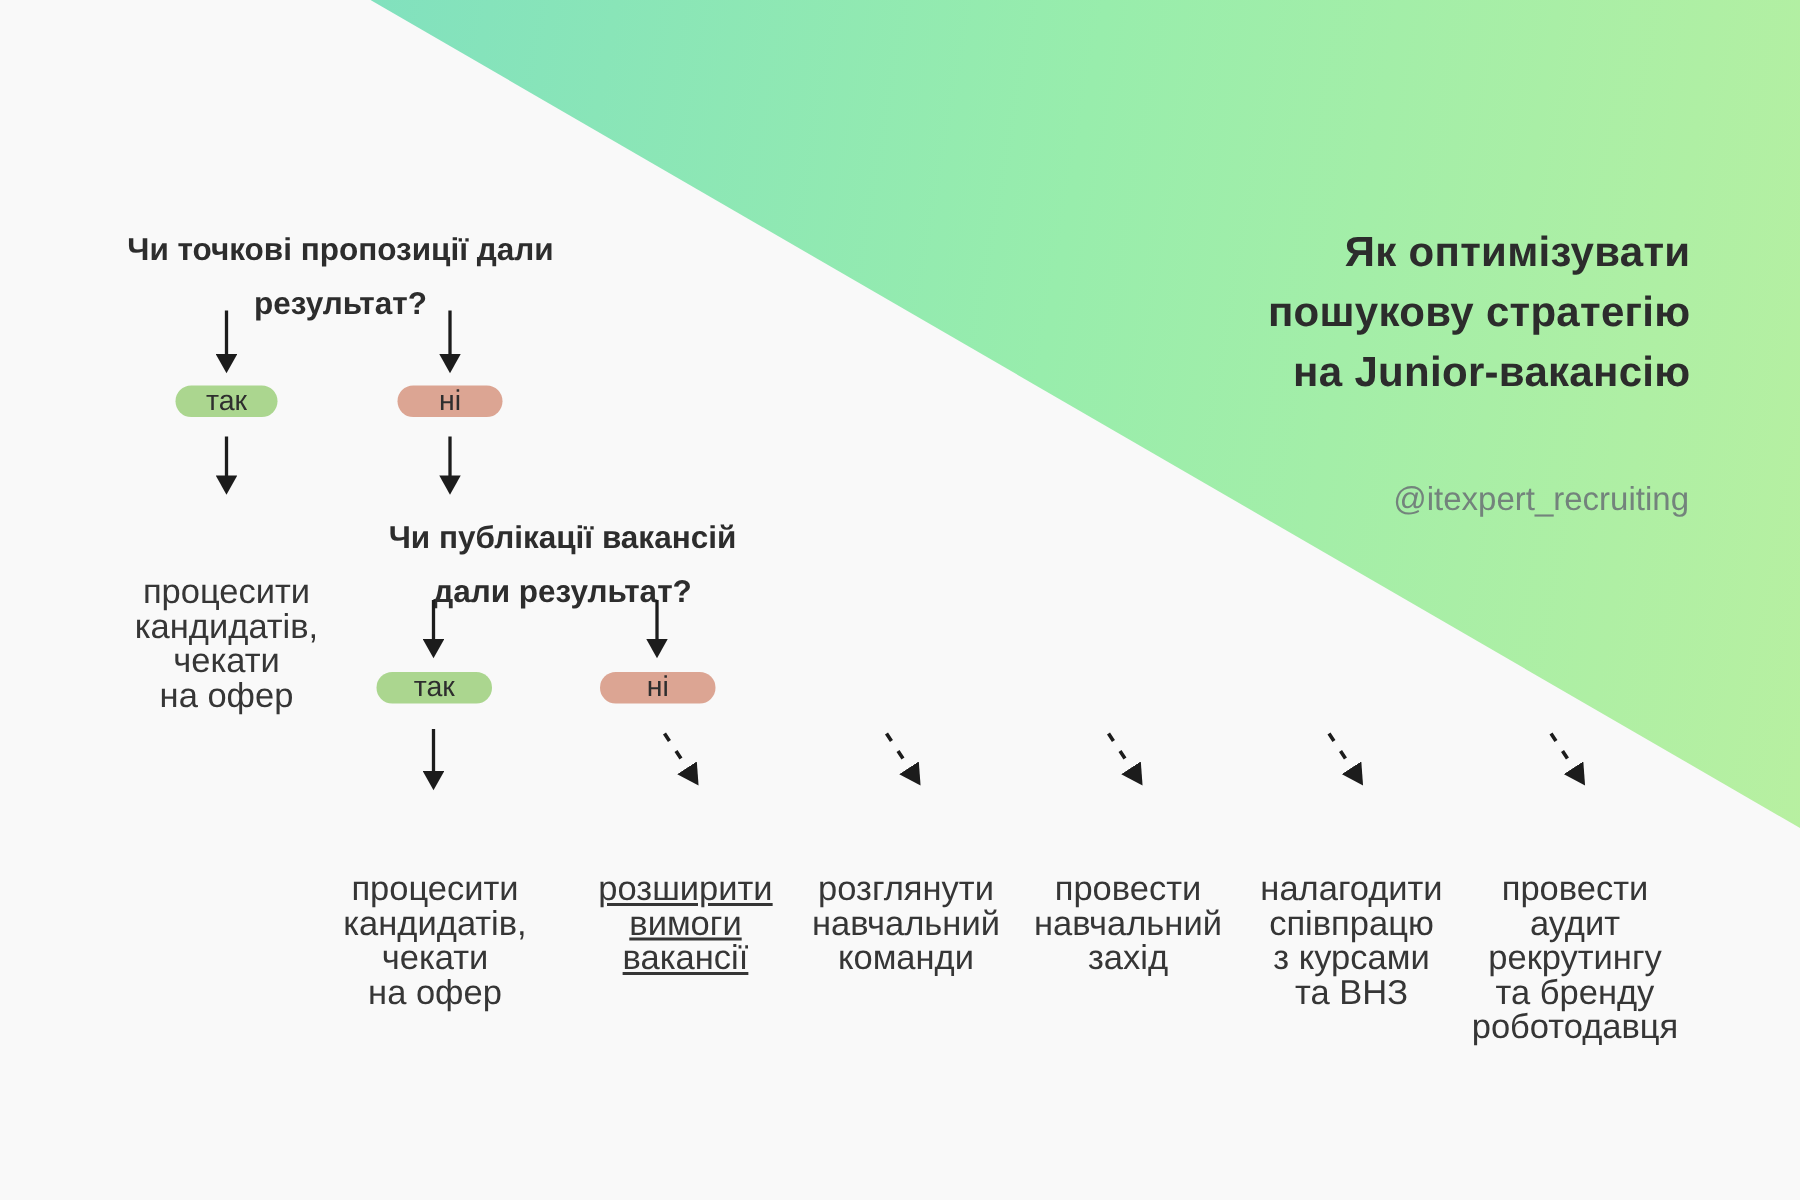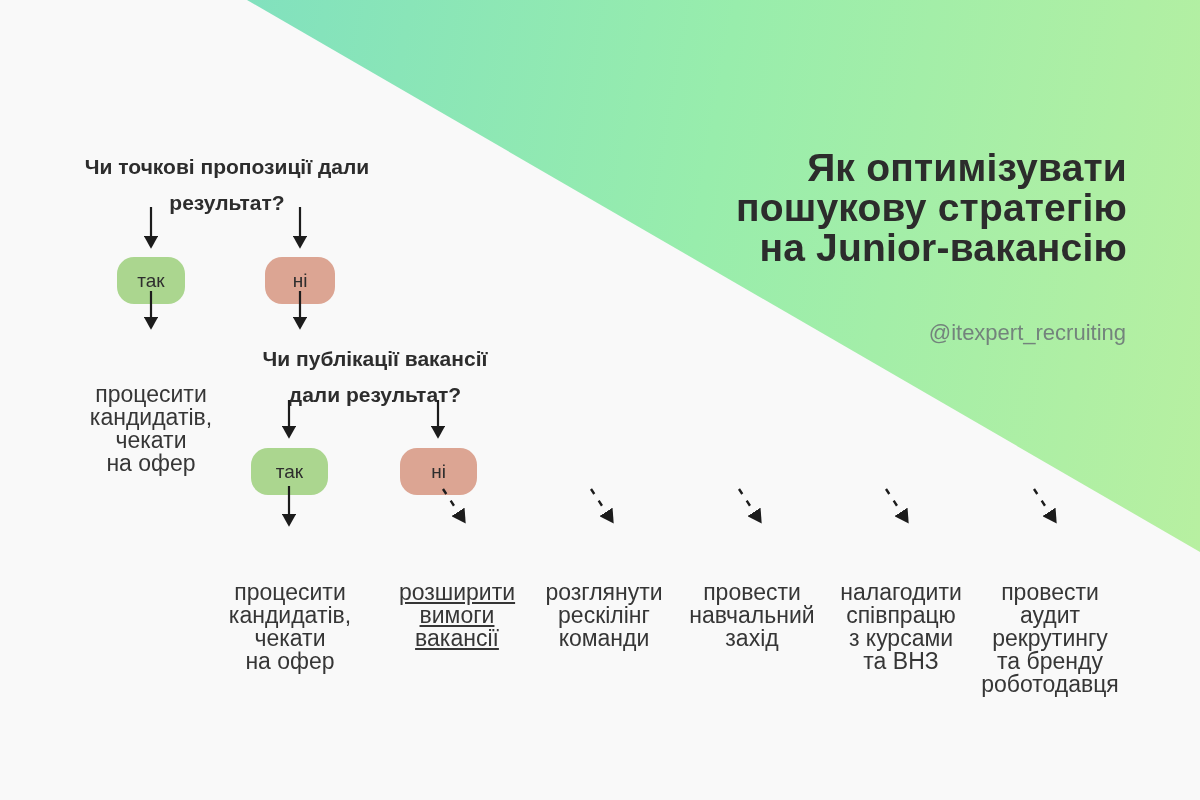--- a/index.html
+++ b/index.html
@@ -12,21 +12,21 @@
     color:#2e2e2e;
   }
   .triangle{
     position:absolute;inset:0;
     clip-path:polygon(247px 0, 1200px 0, 1200px 552px);
   }
   .title-block{
     position:absolute;top:148px;right:73px;
     text-align:right;
     font-weight:bold;
-    font-size:39px;line-height:40px;
+    font-size:28px;line-height:40px;
     letter-spacing:.2px;
     color:#2c2c2c;
     white-space:pre-line;
     margin-left:28px;
   }
   .handle{
     position:absolute;top:272px;right:74px;
     text-align:right;
     font-size:22px;line-height:26px;
     color:#73837c;
@@ -37,21 +37,21 @@
     font-weight:bold;
     font-size:21px;line-height:36px;
     text-align:center;
     white-space:pre-line;
     color:#2d2d2d;
   }
   .q1{left:57px;top:149px;width:340px;}
   .q2{left:205px;top:341px;width:340px;}
   .pill{
     position:absolute;
-    height:47px;border-radius:17px;
+    height:21px;border-radius:17px;
     display:flex;align-items:center;justify-content:center;
     font-size:19px;color:#2e2e2e;
   }
   .pill-yes-1{left:117px;top:257px;width:68px;}
   .pill-no-1 {left:265px;top:257px;width:70px;}
   .pill-yes-2{left:251px;top:448px;width:77px;}
   .pill-no-2 {left:400px;top:448px;width:77px;}
   .node{
     position:absolute;
     width:180px;
@@ -85,41 +85,41 @@
 
   <div class="title-block">Як оптимізувати
 пошукову стратегію
 на Junior-вакансію</div>
 
   <div class="handle">@itexpert_recruiting</div>
 
   <div class="question q1">Чи точкові пропозиції дали
 результат?</div>
 
-  <div class="question q2">Чи публікації вакансії
+  <div class="question q2">Чи публікації вакансій
 дали результат?</div>
 
   <div class="pill pill-yes-1" style="background-color: rgb(171, 214, 143);">так</div>
   <div class="pill pill-no-1" style="background-color: rgb(220, 165, 147);">ні</div>
   <div class="pill pill-yes-2" style="background-color: rgb(171, 214, 143);">так</div>
   <div class="pill pill-no-2" style="background-color: rgb(220, 165, 147);">ні</div>
 
   <div class="node n1">процесити
 кандидатів,
 чекати
 на офер</div>
   <div class="node n2">процесити
 кандидатів,
 чекати
 на офер</div>
   <div class="node n3">розширити
 вимоги
 вакансії</div>
   <div class="node n4">розглянути
-рескілінг
+навчальний
 команди</div>
   <div class="node n5">провести
 навчальний
 захід</div>
   <div class="node n6">налагодити
 співпрацю
 з курсами
 та ВНЗ</div>
   <div class="node n7">провести
 аудит

